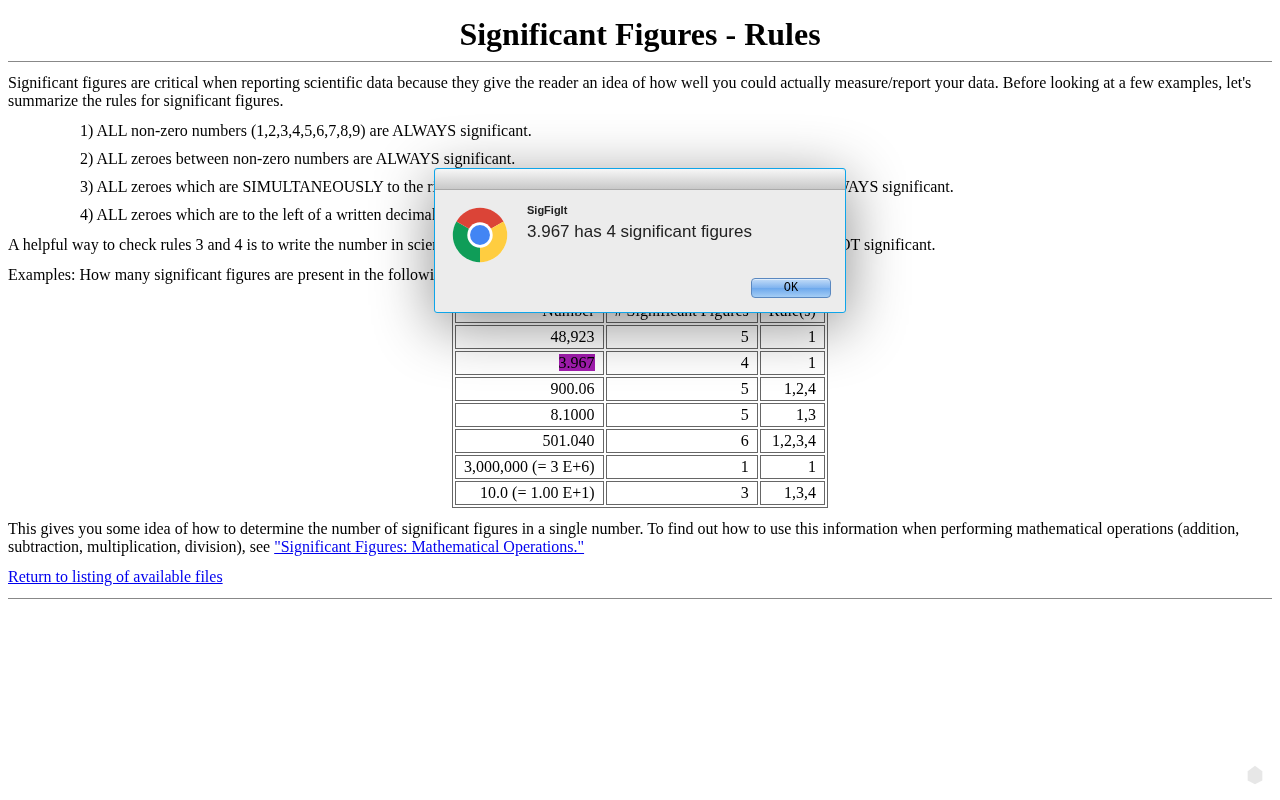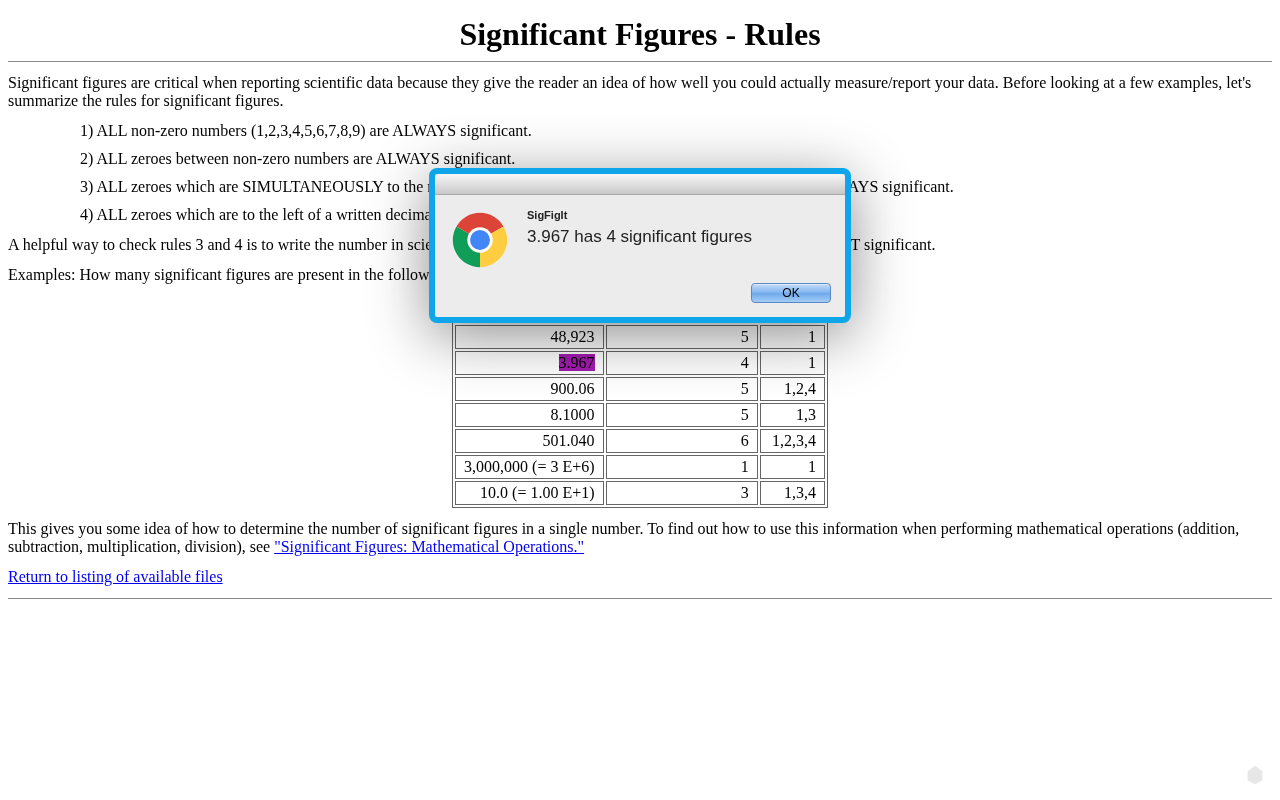--- a/index.html
+++ b/index.html
@@ -57,22 +57,22 @@
       top: 0; left: 0; right: 0; bottom: 0;
       pointer-events: none;
     }
     .dialog {
       position: fixed;
       left: 50%;
       top: 168px;
       transform: translateX(-50%);
       width: 410px;
       background: #ececec;
-      border: 6px solid #0ea5e9;
-      border-radius: 8px;
+      border: 1px solid #0ea5e9;
+      border-radius: 3px;
       box-shadow: 0 12px 60px rgba(0,0,0,0.45);
       font-family: "Lucida Grande", "Helvetica Neue", Arial, sans-serif;
       pointer-events: auto;
     }
     .dialog-titlebar {
       height: 20px;
       background: linear-gradient(to bottom, #f7f7f7, #c8c8c8);
       border-bottom: 1px solid #aaa;
       border-radius: 6px 6px 0 0;
     }
@@ -102,21 +102,21 @@
     }
     .dialog-buttons {
       display: flex;
       justify-content: flex-end;
       padding: 4px 14px 14px 14px;
     }
     .dialog-button {
       width: 80px;
       height: 20px;
       font-size: 12px;
-      font-family: Liberation Sans, sans-serif;
+      font-family: Liberation Mono, monospace;
       background: linear-gradient(to bottom, #c3dcf8, #7fb3ef 50%, #6da8ec 51%, #a4cdf5);
       border: 1px solid #5a88c0;
       border-radius: 4px;
       cursor: pointer;
       color: #000;
       box-shadow: inset 0 1px 0 rgba(255,255,255,0.5);
     }
     .corner-icon {
       position: fixed;
       right: 14px;

